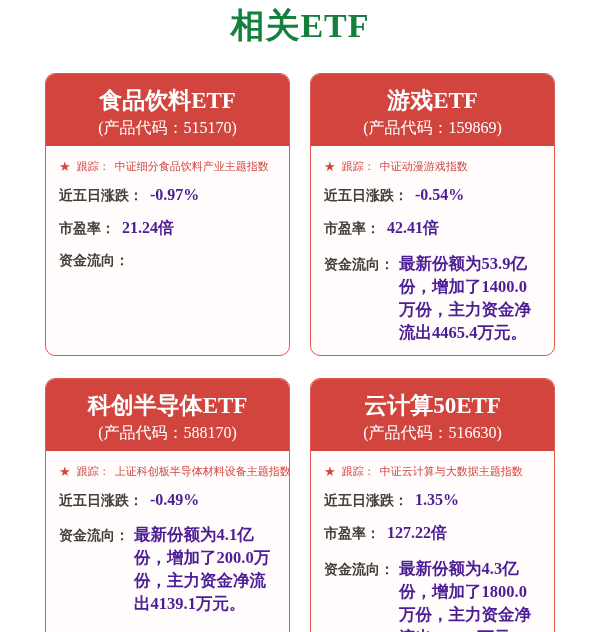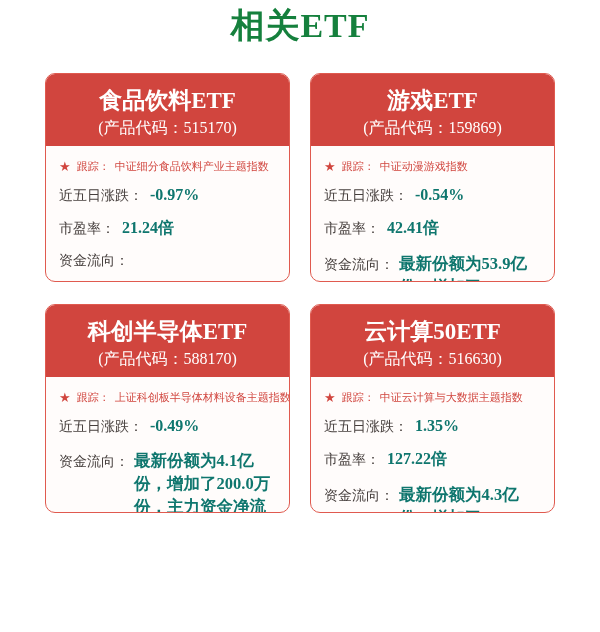--- a/index.html
+++ b/index.html
@@ -24,21 +24,21 @@
   .grid {
     margin: 27px auto 0 auto;
     width: 510px;
     display: grid;
     grid-template-columns: 245px 245px;
     column-gap: 20px;
     row-gap: 22px;
   }
   .card {
     box-sizing: border-box;
-    height: 209px;
+    height: 283px;
     border: 1px solid #e05a4f;
     border-radius: 10px;
     overflow: hidden;
     background: #fffcfb;
     display: flex;
     flex-direction: column;
   }
   .card-header {
     background: #d1453e;
     color: #ffffff;
@@ -76,30 +76,30 @@
     line-height: 13px;
   }
   .tracking-label { margin-right: 5px; }
   .info-row {
     display: flex;
     align-items: baseline;
     margin-bottom: 13px;
   }
   .info-label {
     font-size: 14px;
-    font-weight: 400;
+    font-weight: 700;
     color: #453e3c;
     white-space: nowrap;
   }
   .info-value {
     margin-left: 7px;
     font-family: "Liberation Serif", "DejaVu Sans", serif;
     font-size: 16px;
     font-weight: bold;
-    color: #0f766e;
+    color: #4c1d95;
   }
   .flow-row .info-value {
     font-size: 16.5px;
     line-height: 1.4;
     margin-left: 5px;
   }
 </style>
 </head>
 <body>
 

